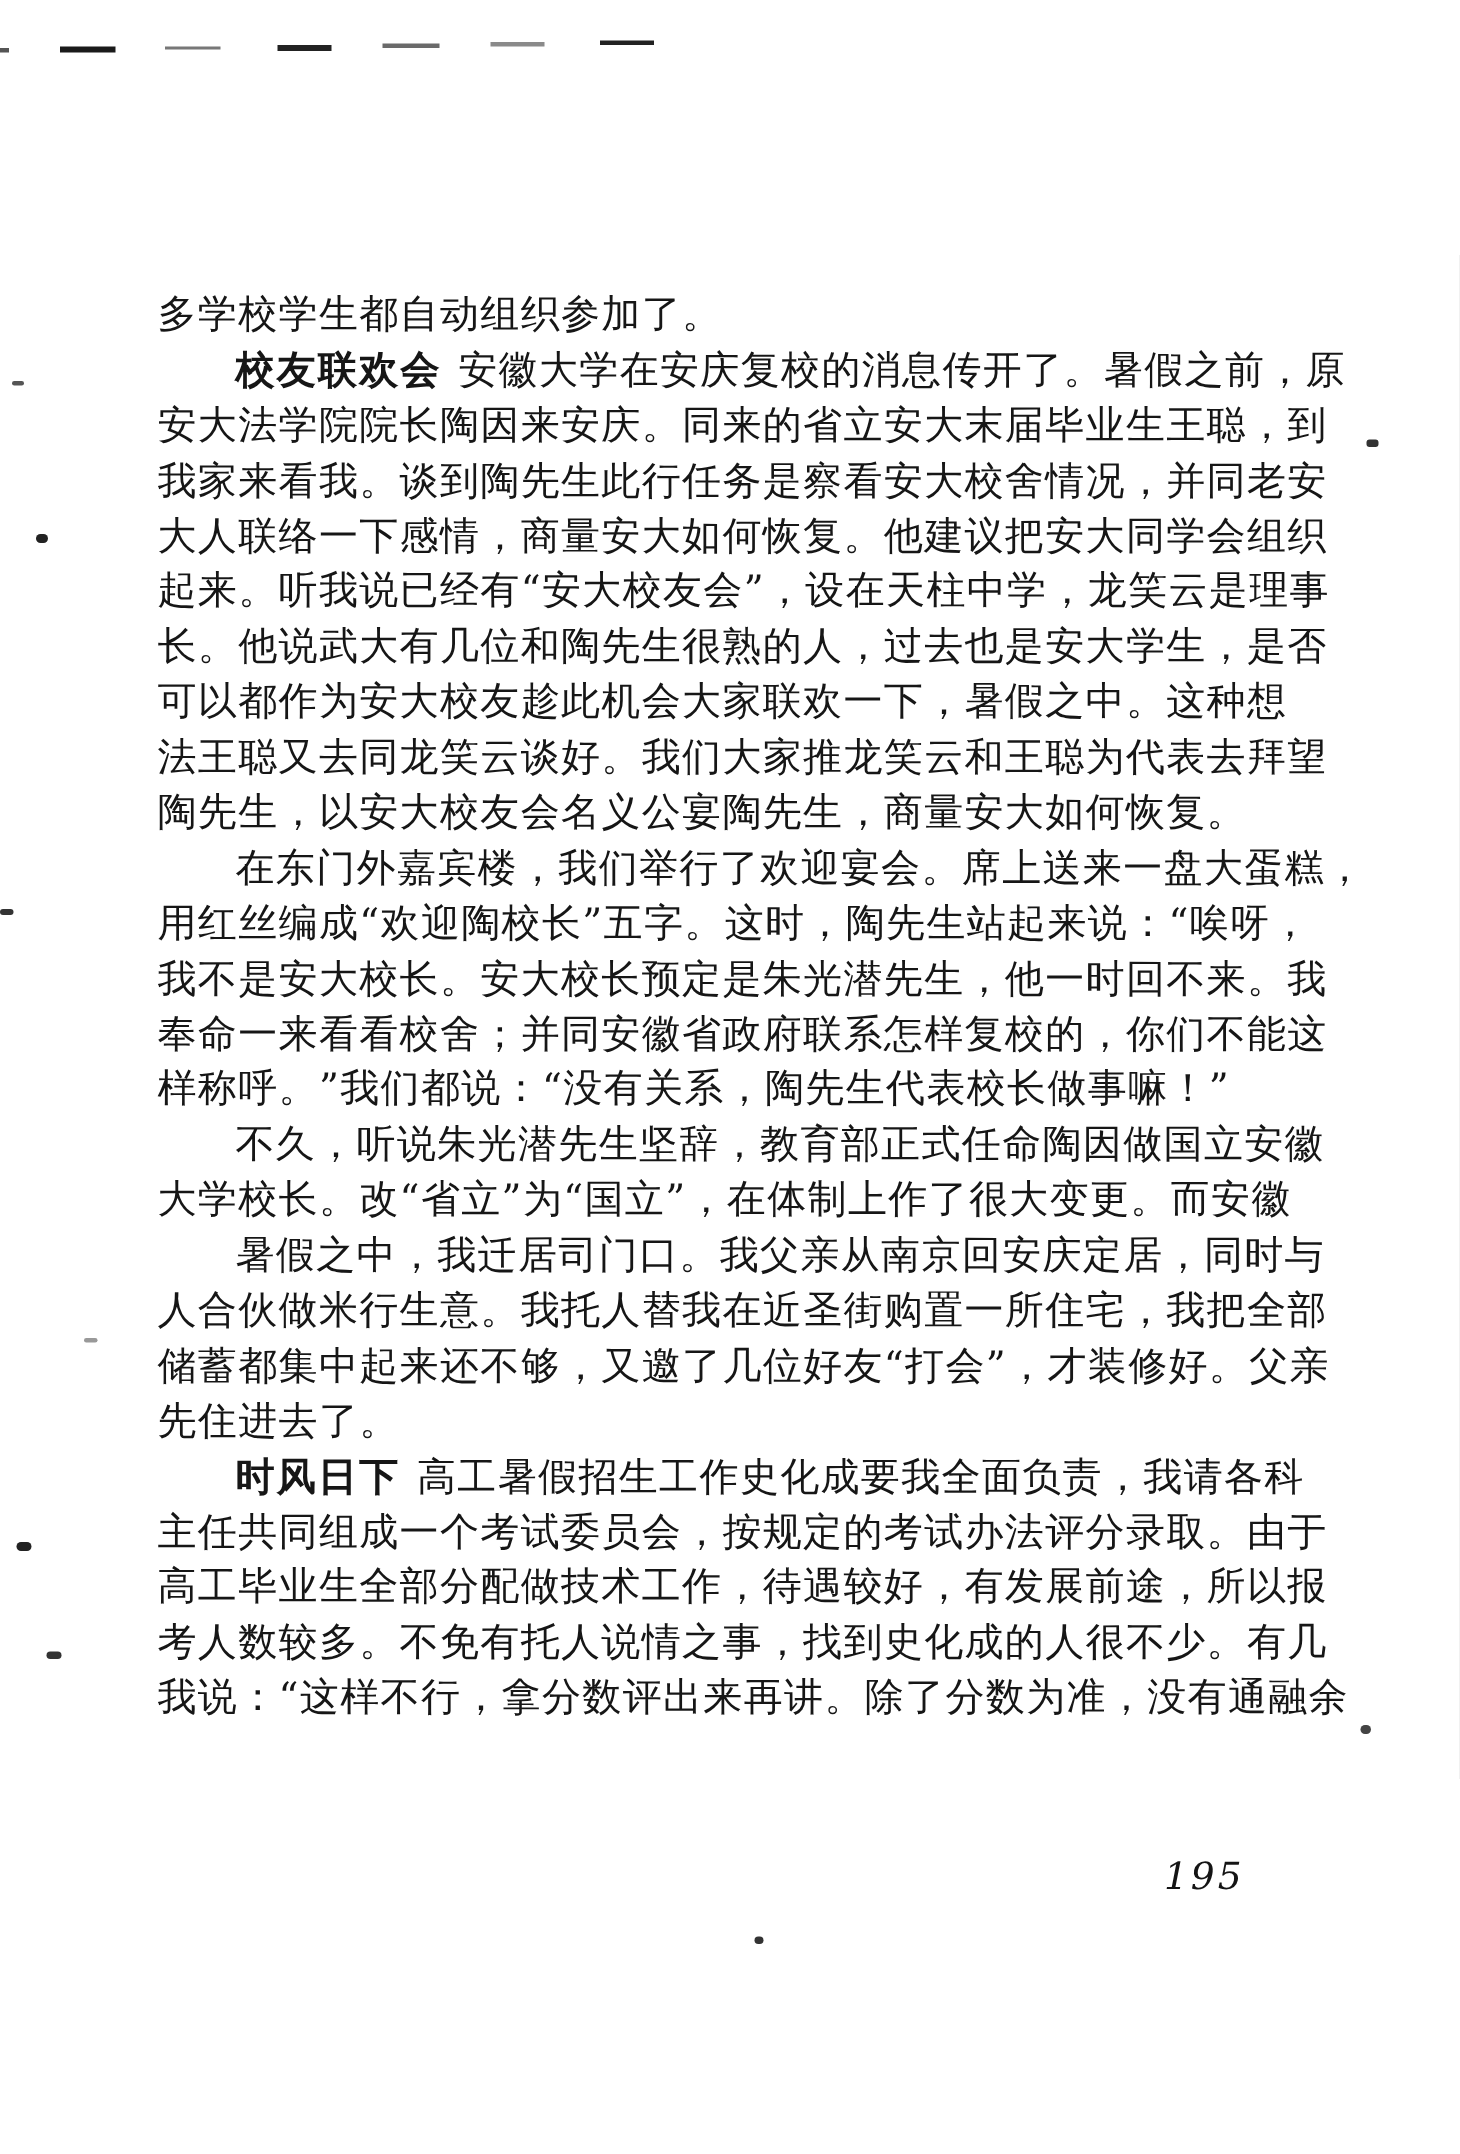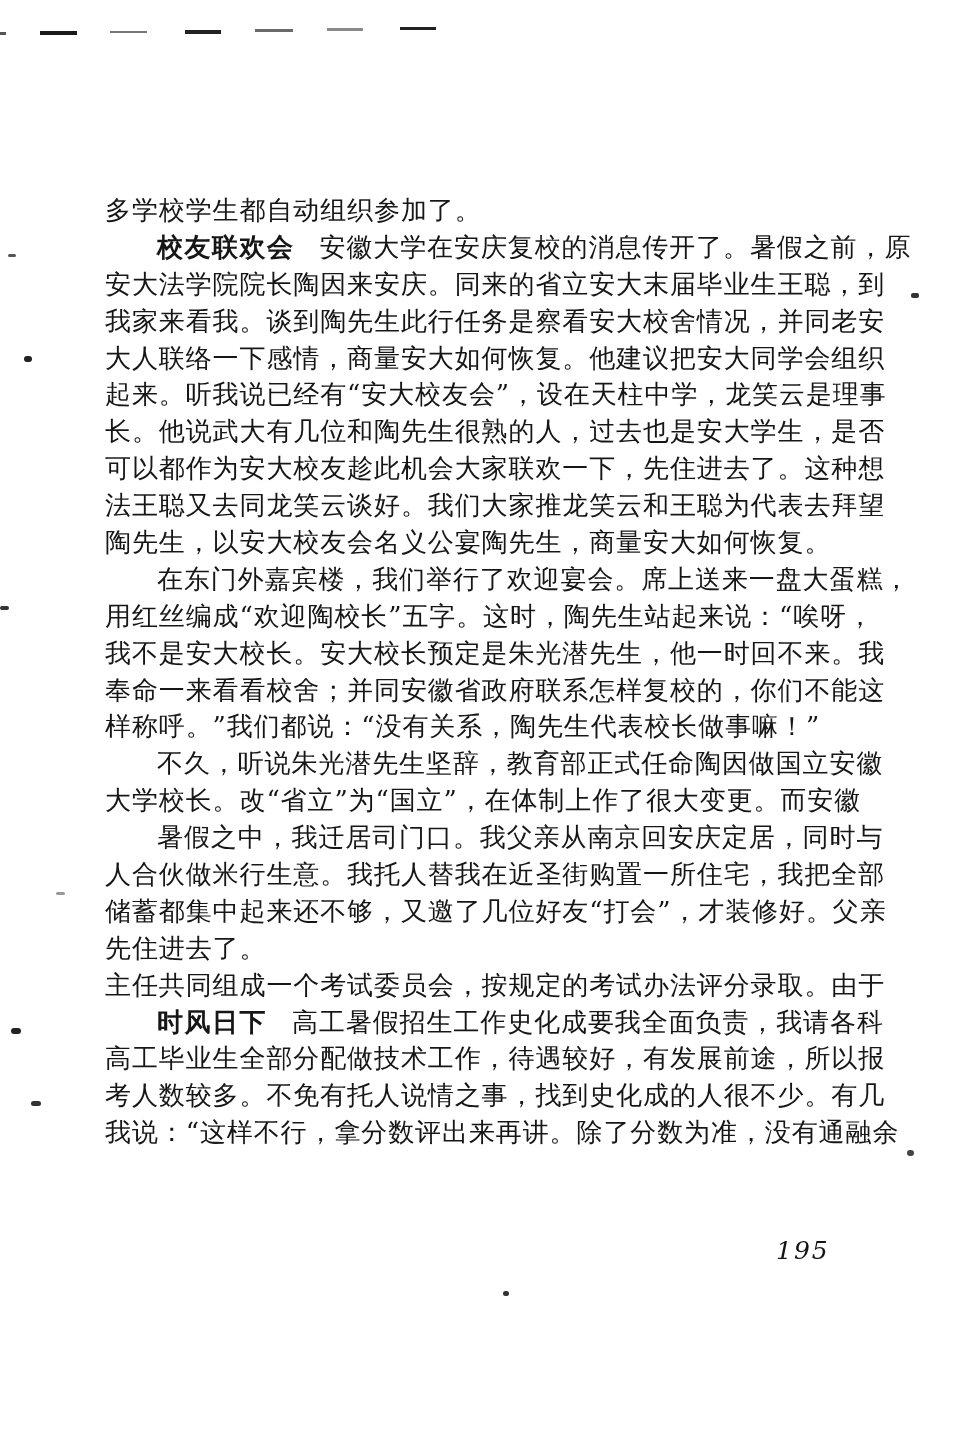--- a/index.html
+++ b/index.html
@@ -21,21 +21,21 @@
     height:36.9px;
     line-height:36.9px;
     font-size:26px;
     letter-spacing:0.9px;
     white-space:nowrap;
     color:#161616;
   }
   .ln.ind{ padding-left:52px; }
   .rh{
     font-weight:700;
-    margin-right:25px;
+    margin-right:11px;
     letter-spacing:1.5px;
     font-family:Liberation Serif, serif;
   }
   .rh:empty{ display:none; margin-right:0; }
   .page-number{
     position:absolute;
     left:776px;top:1236px;
     font-size:25px;
     letter-spacing:2px;
     color:#141414;
@@ -67,36 +67,36 @@
   <div class="mark" style="left:503px;top:1291px;width:6px;height:5px;background:#333;border-radius:3px;"></div>
 
   <div class="textblock">
     <div class="ln"><span>多学校学生都自动组织参加了。</span></div>
     <div class="ln ind"><b class="rh">校友联欢会</b><span>安徽大学在安庆复校的消息传开了。暑假之前，原</span></div>
     <div class="ln"><span>安大法学院院长陶因来安庆。同来的省立安大末届毕业生王聪，到</span></div>
     <div class="ln"><span>我家来看我。谈到陶先生此行任务是察看安大校舍情况，并同老安</span></div>
     <div class="ln"><span>大人联络一下感情，商量安大如何恢复。他建议把安大同学会组织</span></div>
     <div class="ln"><span>起来。听我说已经有“安大校友会”，设在天柱中学，龙笑云是理事</span></div>
     <div class="ln"><span>长。他说武大有几位和陶先生很熟的人，过去也是安大学生，是否</span></div>
-    <div class="ln"><span>可以都作为安大校友趁此机会大家联欢一下，先住进去了。这种想</span></div>
+    <div class="ln"><span>可以都作为安大校友趁此机会大家联欢一下，暑假之中。这种想</span></div>
     <div class="ln"><span>法王聪又去同龙笑云谈好。我们大家推龙笑云和王聪为代表去拜望</span></div>
     <div class="ln"><span>陶先生，以安大校友会名义公宴陶先生，商量安大如何恢复。</span></div>
     <div class="ln ind"><span>在东门外嘉宾楼，我们举行了欢迎宴会。席上送来一盘大蛋糕，</span></div>
     <div class="ln"><span>用红丝编成“欢迎陶校长”五字。这时，陶先生站起来说：“唉呀，</span></div>
     <div class="ln"><span>我不是安大校长。安大校长预定是朱光潜先生，他一时回不来。我</span></div>
     <div class="ln"><span>奉命一来看看校舍；并同安徽省政府联系怎样复校的，你们不能这</span></div>
     <div class="ln"><span>样称呼。”我们都说：“没有关系，陶先生代表校长做事嘛！”</span></div>
     <div class="ln ind"><span>不久，听说朱光潜先生坚辞，教育部正式任命陶因做国立安徽</span></div>
     <div class="ln"><span>大学校长。改“省立”为“国立”，在体制上作了很大变更。而安徽</span></div>
     <div class="ln ind"><span>暑假之中，我迁居司门口。我父亲从南京回安庆定居，同时与</span></div>
     <div class="ln"><span>人合伙做米行生意。我托人替我在近圣街购置一所住宅，我把全部</span></div>
     <div class="ln"><span>储蓄都集中起来还不够，又邀了几位好友“打会”，才装修好。父亲</span></div>
     <div class="ln"><span>先住进去了。</span></div>
+    <div class="ln ind"><b class="rh">时风日下</b><span>高工暑假招生工作史化成要我全面负责，我请各科</span></div>
     <div class="ln"><span>主任共同组成一个考试委员会，按规定的考试办法评分录取。由于</span></div>
-    <div class="ln ind"><b class="rh">时风日下</b><span>高工暑假招生工作史化成要我全面负责，我请各科</span></div>
     <div class="ln"><span>高工毕业生全部分配做技术工作，待遇较好，有发展前途，所以报</span></div>
     <div class="ln"><span>考人数较多。不免有托人说情之事，找到史化成的人很不少。有几</span></div>
     <div class="ln"><span>我说：“这样不行，拿分数评出来再讲。除了分数为准，没有通融余</span></div>
   </div>
 
   <div class="page-number">195</div>
 
 </div>
 
 </body></html>

